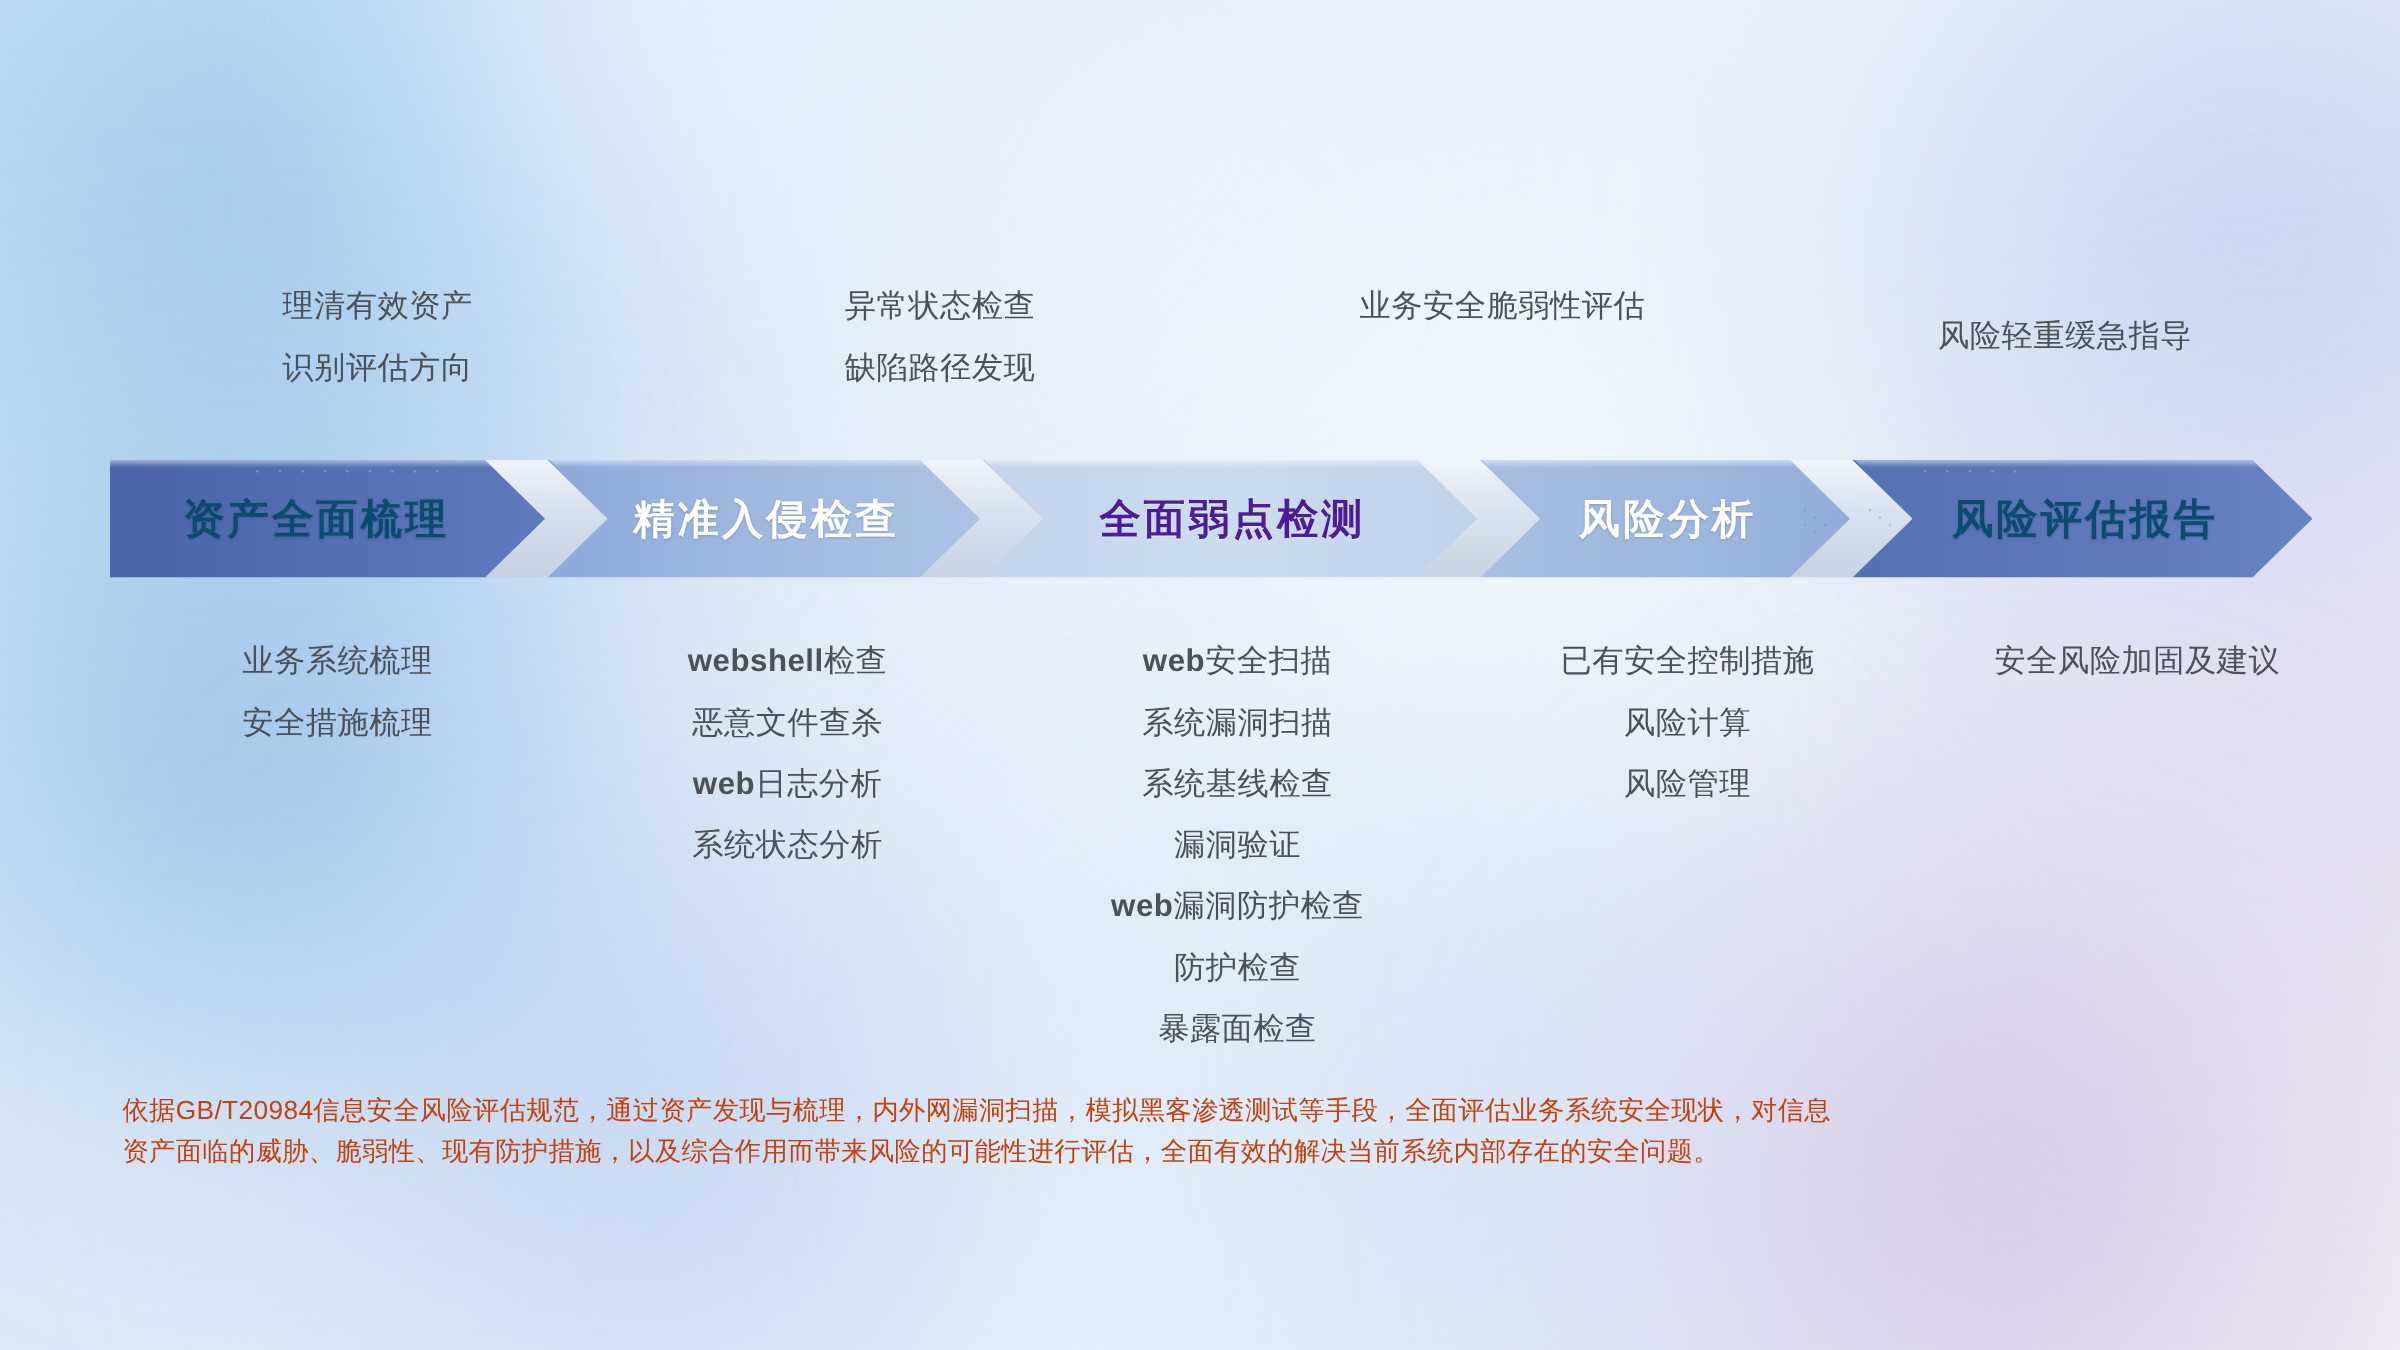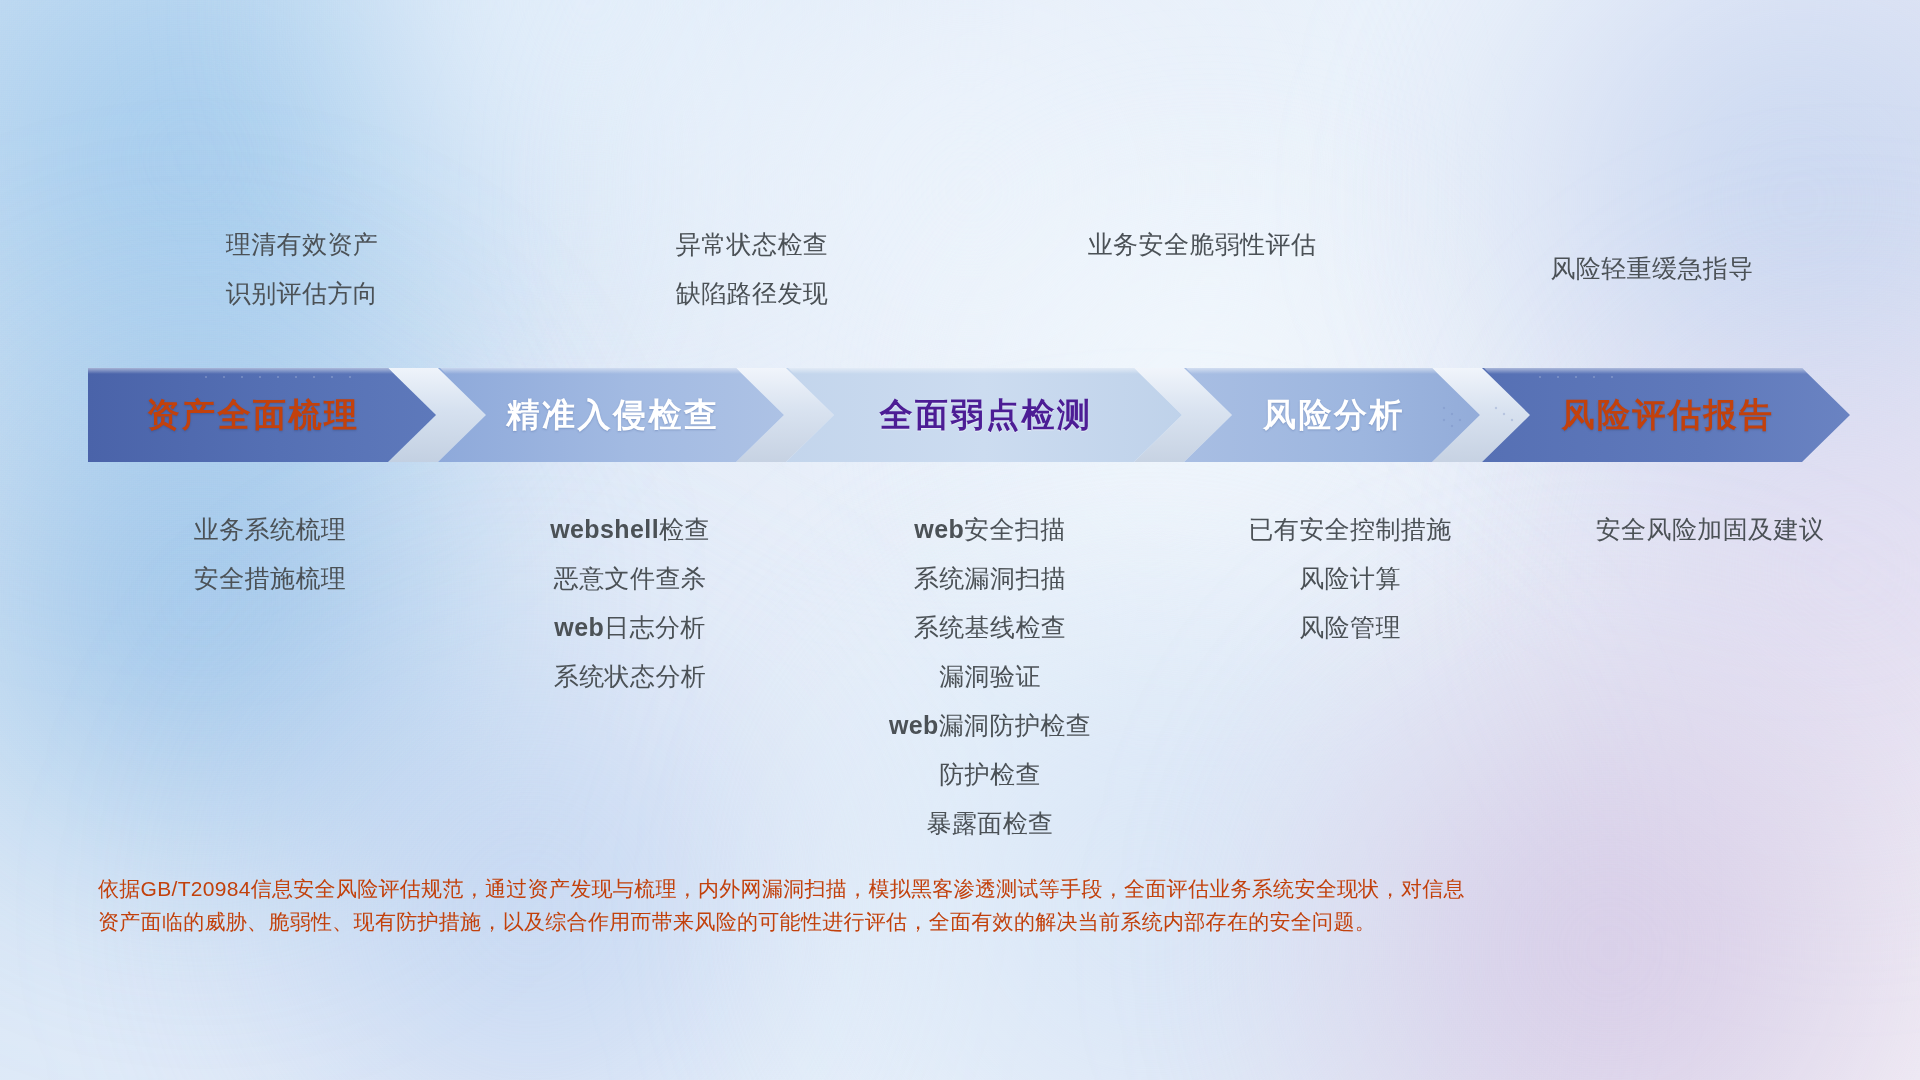--- a/index.html
+++ b/index.html
@@ -99,21 +99,21 @@
   .band-labels { position: absolute; left: 0; top: 0; width: 100%; height: 100%; }
   .band-label {
     position: absolute;
     top: 0; height: 94px;
     display: flex; align-items: center; justify-content: center;
     font-size: 33px;
     font-weight: bold;
     letter-spacing: 2.5px;
     white-space: nowrap;
   }
-  .lbl-dark { color: #c2410c; text-shadow: 0 1px 2px rgba(40,60,110,.32); }
+  .lbl-dark { color: #0c4a6e; text-shadow: 0 1px 2px rgba(40,60,110,.32); }
   .lbl-light { color: #ffffff; text-shadow: 0 1px 2px rgba(70,95,150,.35); }
   .lbl-blue { color: #4c1d95; text-shadow: 0 1px 1px rgba(255,255,255,.55); }
 
   
   .footer {
     position: absolute;
     left: 98px; top: 872px;
     width: 1620px;
     font-size: 21px;
     line-height: 33px;

